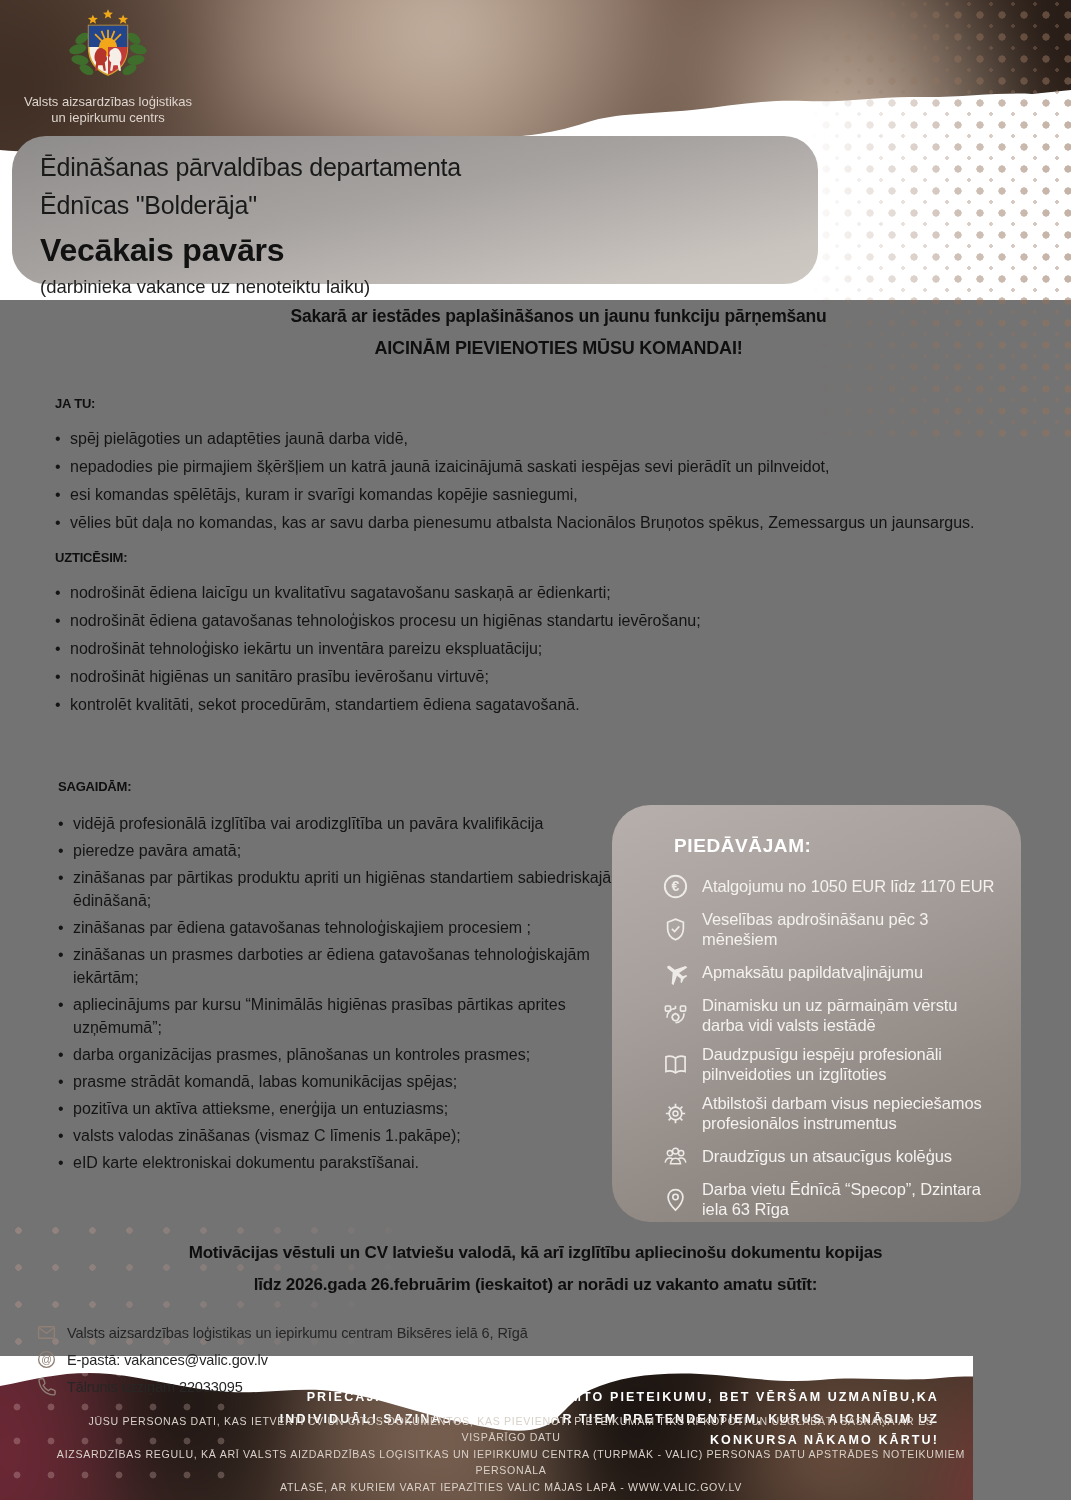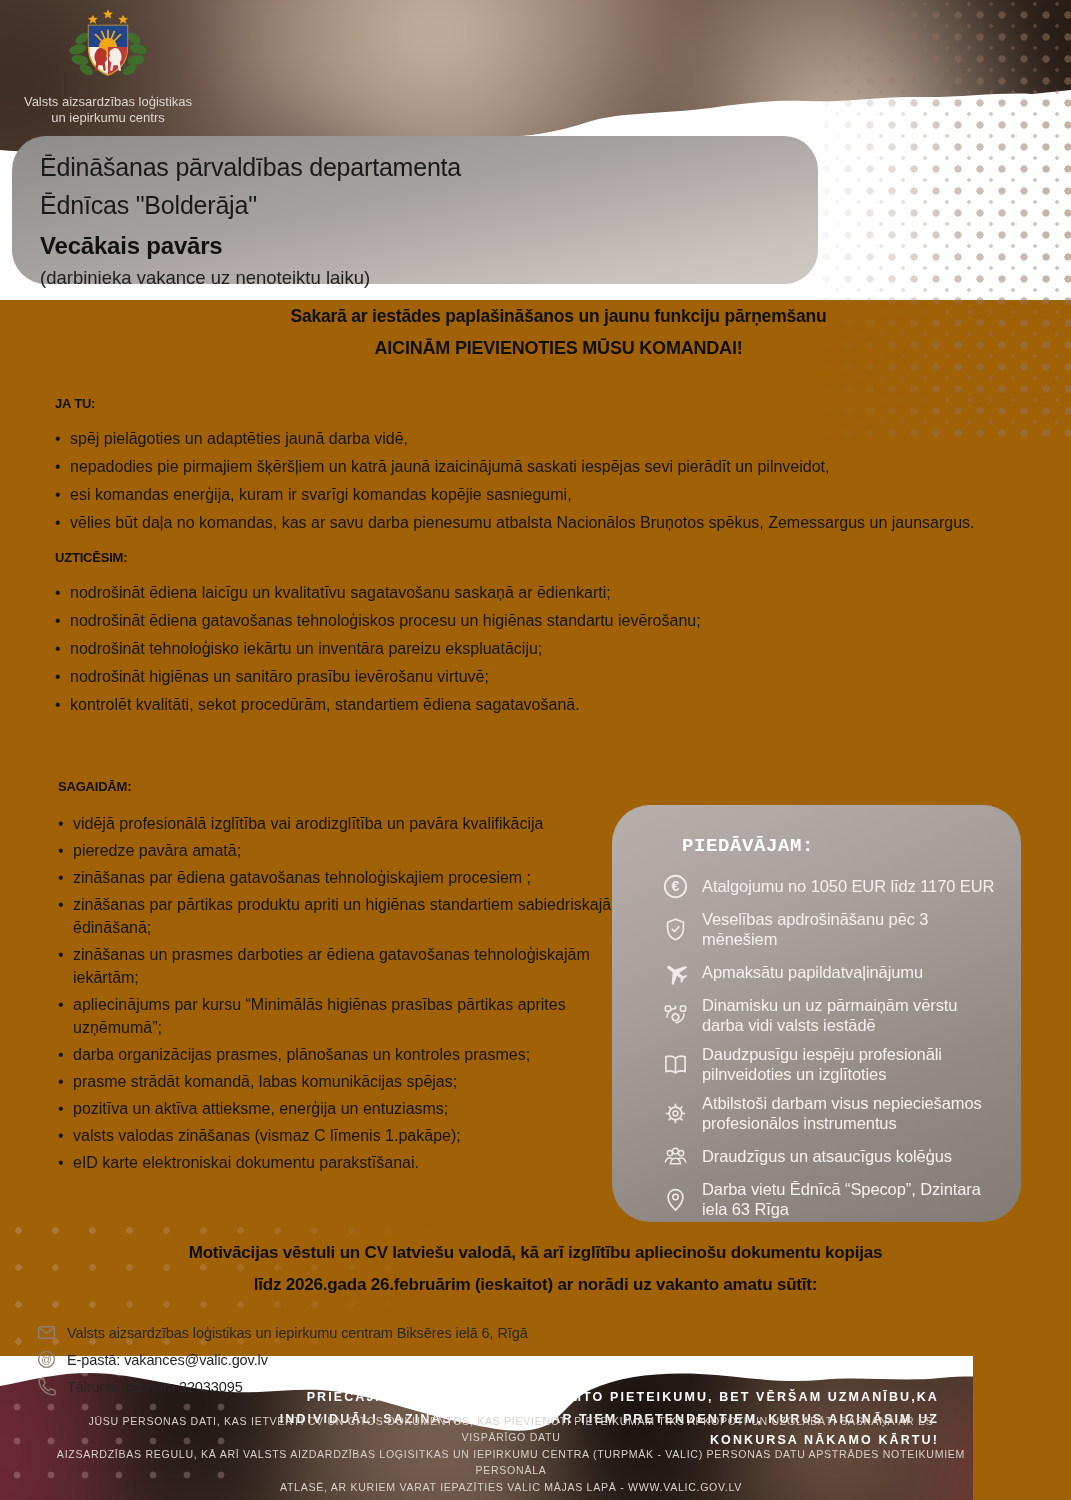--- a/index.html
+++ b/index.html
@@ -1,17 +1,17 @@
 <!DOCTYPE html>
 <html lang="lv"><head>
 <meta charset="utf-8">
 <title>Vakance — Vecākais pavārs</title>
 <style>
   html,body{margin:0;padding:0;background:#ffffff;}
-  .page{position:relative;width:1071px;height:1500px;overflow:hidden;background:#a16207;
+  .page{position:relative;width:1071px;height:1500px;overflow:hidden;background:#737373;
         font-family:"Liberation Sans", sans-serif;color:#1c1c1c;}
 
   
   .hero{position:absolute;top:0;left:0;width:1071px;height:300px;overflow:hidden;z-index:1;}
   .hero-photo{position:absolute;inset:-60px;filter:blur(26px);
     background:
       radial-gradient(300px 320px at 7% 35%, #3c2b21 0%, rgba(60,43,33,0) 70%),
       radial-gradient(320px 280px at 28% 80%, #55423a 0%, rgba(85,66,58,0) 70%),
       radial-gradient(360px 320px at 42% 22%, #c6b3a2 0%, rgba(198,179,162,0) 70%),
       radial-gradient(220px 340px at 58% 65%, #6d5748 0%, rgba(109,87,72,0) 70%),
@@ -37,21 +37,21 @@
   
   .logo{position:absolute;left:18px;top:6px;width:180px;z-index:3;text-align:center;}
   .logo-text{margin-top:2px;font-size:13px;line-height:16px;color:#ded6ce;}
 
   
   .title-card{position:absolute;left:12px;top:136px;width:806px;height:148px;z-index:3;
     border-radius:34px;padding:14px 20px 0 28px;box-sizing:border-box;
     background:linear-gradient(168deg,#8e8c8b 0%,#a6a2a0 45%,#c9c3be 85%,#cfc9c4 100%);}
   .tc-line{font-size:25px;line-height:34px;letter-spacing:-0.2px;color:#191919;}
   .tc-line2{margin-top:4px;}
-  .tc-position{margin-top:10px;font-size:24px;font-weight:bold;letter-spacing:-0.2px;color:#111;}
+  .tc-position{margin-top:10px;font-size:32px;font-weight:bold;letter-spacing:-0.2px;color:#111;}
   .tc-note{margin-top:7px;font-size:18.5px;color:#1f1f1f;}
 
   
   .intro{position:absolute;top:306px;left:0;right:0;z-index:4;text-align:center;transform:translateX(23px);}
   .intro-l1{font-size:17.5px;font-weight:bold;letter-spacing:-0.2px;color:#0f0f0f;}
   .intro-l2{margin-top:11px;font-size:18px;font-weight:bold;letter-spacing:-0.2px;color:#0f0f0f;}
 
   
   .section{position:absolute;left:55px;right:40px;z-index:4;}
   .section h3{margin:0;font-size:13px;font-weight:bold;letter-spacing:-0.2px;color:#0f0f0f;}
@@ -62,21 +62,21 @@
   .sec-uzticesim{top:550px;}
   .sec-jatu li,.sec-uzticesim li{line-height:20px;margin-bottom:8px;}
   .sec-sagaidam{top:779px;left:58px;}
   .sec-sagaidam ul{width:570px;}
   .sec-sagaidam li{line-height:23px;margin-bottom:4px;}
 
   
   .offer{position:absolute;left:612px;top:805px;width:409px;height:417px;z-index:5;
     border-radius:38px;box-sizing:border-box;padding:30px 24px 0 50px;color:#f4f1ee;
     background:linear-gradient(155deg,#b6afac 0%,#a79f9b 35%,#918984 70%,#837b75 100%);}
-  .offer h3{margin:0 0 16px 20px;font-size:19px;font-weight:bold;letter-spacing:0.6px;color:#ffffff;font-family:Liberation Mono, monospace;}
+  .offer h3{margin:0 0 16px 12px;font-size:19px;font-weight:bold;letter-spacing:0.6px;color:#ffffff;}
   .offer-item{display:flex;align-items:center;margin-bottom:10px;}
   .offer-icon{width:27px;height:27px;flex:0 0 27px;margin-right:13px;opacity:0.95;}
   .offer-text{font-size:16.5px;line-height:19.5px;letter-spacing:-0.1px;}
 
   
   .closing{position:absolute;top:1243px;left:0;right:0;z-index:4;text-align:center;}
   .closing div{font-size:17px;font-weight:bold;letter-spacing:-0.2px;color:#0e0e0e;}
   .closing .cl2{margin-top:12px;}
 
   
@@ -168,43 +168,43 @@
   <div class="intro">
     <div class="intro-l1">Sakarā ar iestādes paplašināšanos un jaunu funkciju pārņemšanu</div>
     <div class="intro-l2">AICINĀM PIEVIENOTIES MŪSU KOMANDAI!</div>
   </div>
 
   <div class="section sec-jatu">
     <h3>JA TU:</h3>
     <ul>
       <li>spēj pielāgoties un adaptēties jaunā darba vidē,</li>
       <li>nepadodies pie pirmajiem šķēršļiem un katrā jaunā izaicinājumā saskati iespējas sevi pierādīt un pilnveidot,</li>
-      <li>esi komandas enerģija, kuram ir svarīgi komandas kopējie sasniegumi,</li>
+      <li>esi komandas spēlētājs, kuram ir svarīgi komandas kopējie sasniegumi,</li>
       <li>vēlies būt daļa no komandas, kas ar savu darba pienesumu atbalsta Nacionālos Bruņotos spēkus, Zemessargus un jaunsargus.</li>
     </ul>
   </div>
 
   <div class="section sec-uzticesim">
     <h3>UZTICĒSIM:</h3>
     <ul>
       <li>nodrošināt ēdiena laicīgu un kvalitatīvu sagatavošanu saskaņā ar ēdienkarti;</li>
       <li>nodrošināt ēdiena gatavošanas tehnoloģiskos procesu un higiēnas standartu ievērošanu;</li>
       <li>nodrošināt tehnoloģisko iekārtu un inventāra pareizu ekspluatāciju;</li>
       <li>nodrošināt higiēnas un sanitāro prasību ievērošanu virtuvē;</li>
       <li>kontrolēt kvalitāti, sekot procedūrām, standartiem ēdiena sagatavošanā.</li>
     </ul>
   </div>
 
   <div class="section sec-sagaidam">
     <h3>SAGAIDĀM:</h3>
     <ul>
       <li>vidējā profesionālā izglītība vai arodizglītība un pavāra kvalifikācija</li>
       <li>pieredze pavāra amatā;</li>
+      <li>zināšanas par pārtikas produktu apriti un higiēnas standartiem sabiedriskajā ēdināšanā;</li>
       <li>zināšanas par ēdiena gatavošanas tehnoloģiskajiem procesiem ;</li>
-      <li>zināšanas par pārtikas produktu apriti un higiēnas standartiem sabiedriskajā ēdināšanā;</li>
       <li>zināšanas un prasmes darboties ar ēdiena gatavošanas tehnoloģiskajām iekārtām;</li>
       <li>apliecinājums par kursu “Minimālās higiēnas prasības pārtikas aprites uzņēmumā”;</li>
       <li>darba organizācijas prasmes, plānošanas un kontroles prasmes;</li>
       <li>prasme strādāt komandā, labas komunikācijas spējas;</li>
       <li>pozitīva un aktīva attieksme, enerģija un entuziasms;</li>
       <li>valsts valodas zināšanas (vismaz C līmenis 1.pakāpe);</li>
       <li>eID karte elektroniskai dokumentu parakstīšanai.</li>
     </ul>
   </div>
 

